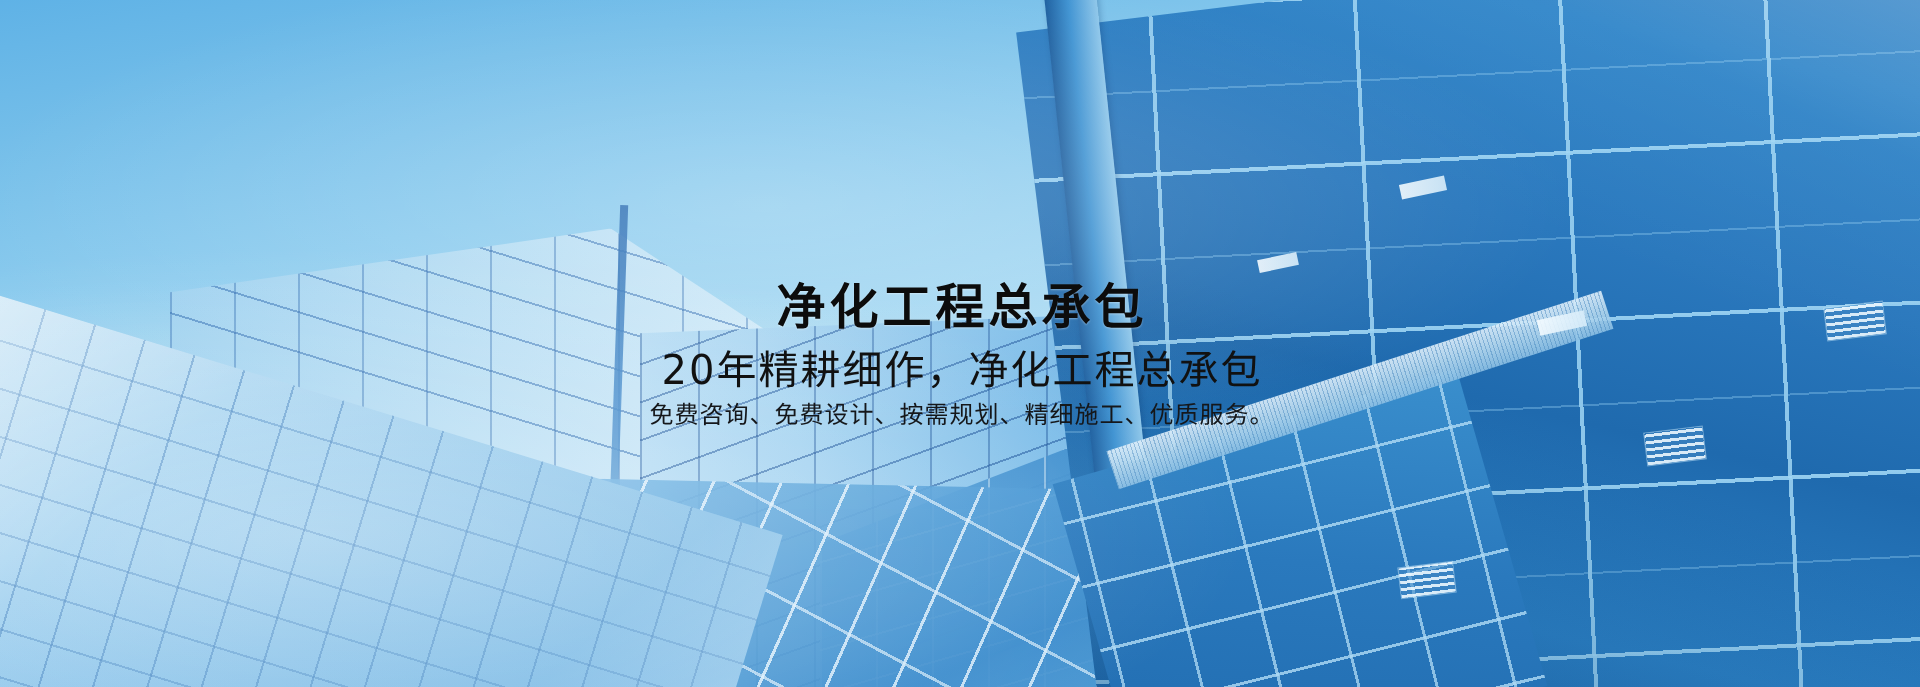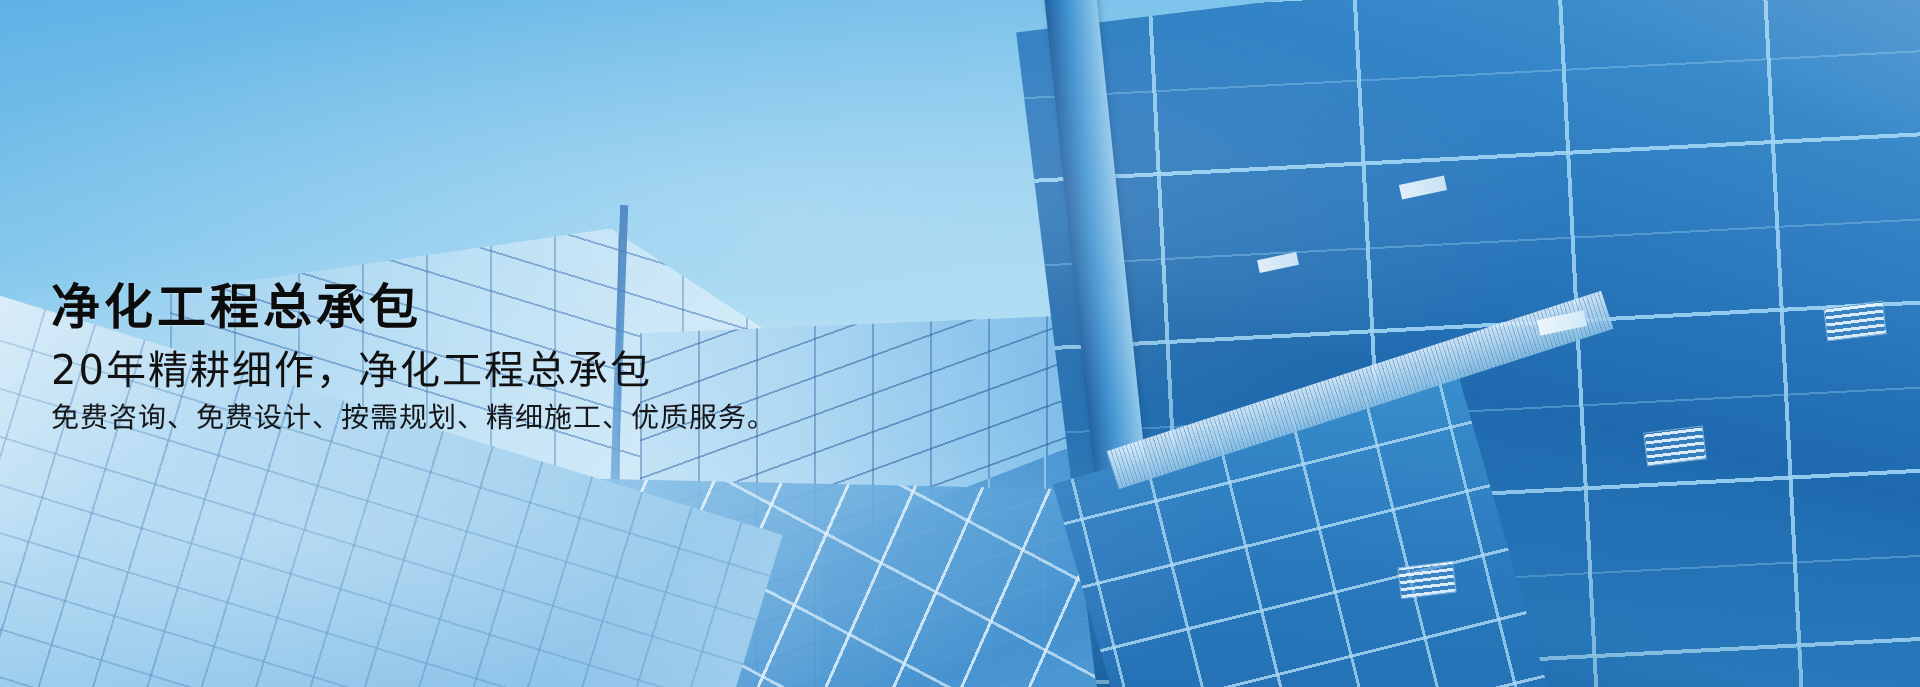--- a/index.html
+++ b/index.html
@@ -246,22 +246,23 @@
     position:absolute; inset:0;
     background:
       radial-gradient(70% 60% at 16% 78%, rgba(255,255,255,.30) 0%, rgba(255,255,255,0) 70%),
       radial-gradient(60% 50% at 40% 30%, rgba(255,255,255,.22) 0%, rgba(255,255,255,0) 70%);
     pointer-events:none;
   }
 
   
   .hero-copy{
     position:absolute;
-    left:11px; right:0;
+    left:4px; right:0;
     top:282px;
+    text-align:center;
     z-index:40;
     padding:0 40px;
   }
   .hero-title{
     margin:0;
     font-size:49px;
     line-height:1.06;
     font-weight:bold;
     letter-spacing:4px;
     color:#0c0c0c;
@@ -272,21 +273,21 @@
     margin:14px 0 0 0;
     font-size:40px;
     line-height:1.1;
     font-weight:400;
     letter-spacing:2px;
     color:#111;
     font-family:"DejaVu Sans","Liberation Sans",sans-serif;
   }
   .hero-desc{
     margin:8px 0 0 0;
-    font-size:28px;
+    font-size:24px;
     line-height:1.3;
     letter-spacing:1px;
     color:#15171a;
     font-family:"DejaVu Sans","Liberation Sans",sans-serif;
   }
 </style>
 </head>
 <body>
 
 <div class="banner">

